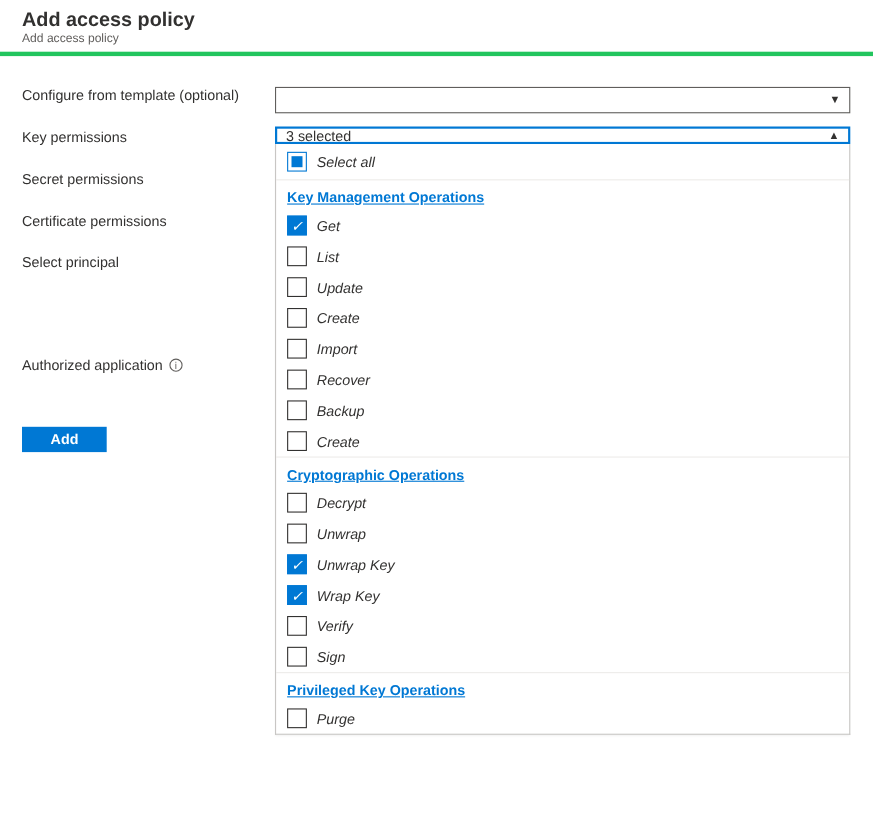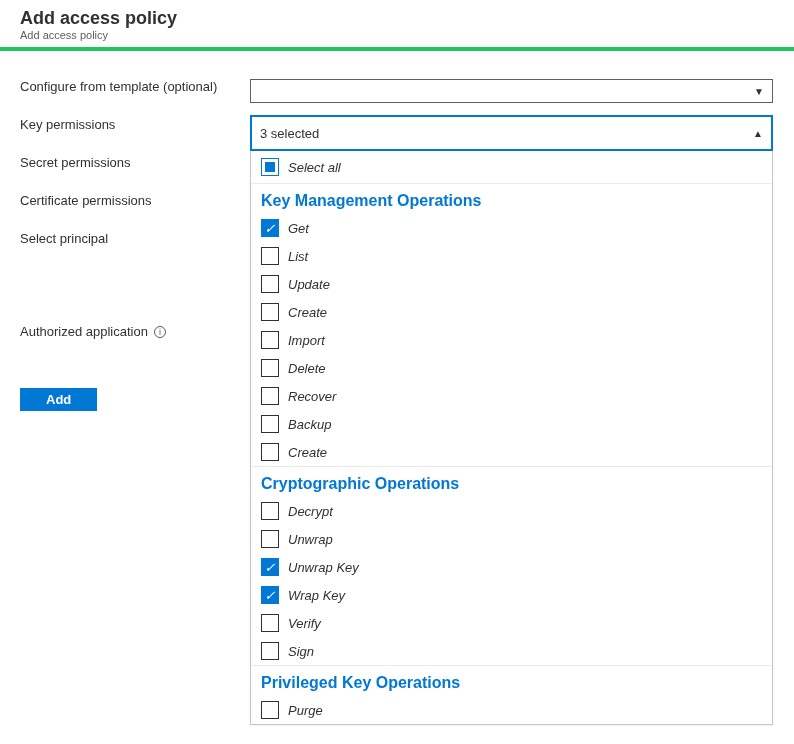--- a/index.html
+++ b/index.html
@@ -81,21 +81,21 @@
       display: flex;
       align-items: center;
       justify-content: space-between;
       padding: 0 8px;
       cursor: pointer;
       background: #fff;
       font-size: 13px;
     }
     .select-box.active {
       border: 2px solid #0078d4;
-      height: 36px;
+      height: 16px;
     }
     .chevron {
       font-size: 10px;
       color: #323130;
     }
     .dropdown-panel {
       border: 1px solid #c8c6c4;
       border-top: none;
       background: #fff;
       box-shadow: 0 1px 2px rgba(0,0,0,0.06);
@@ -107,24 +107,25 @@
       padding: 5px 10px;
       cursor: pointer;
       font-style: italic;
     }
     .dd-row.selectall {
       border-bottom: 1px solid #edebe9;
       padding: 7px 10px;
     }
     .group-header {
       color: #0078d4;
-      font-size: 16px;
+      font-size: 13px;
       font-weight: 600;
       padding: 8px 10px 4px 10px;
       border-top: 1px solid #edebe9;
+      text-decoration: underline;
     }
     .group-header.first {
       border-top: none;
     }
     .checkbox {
       width: 18px;
       height: 18px;
       border: 1px solid #323130;
       display: inline-flex;
       align-items: center;
@@ -216,24 +217,20 @@
           <div class="dd-row">
             <span class="checkbox"></span>
             <span class="dd-label">Create</span>
           </div>
           <div class="dd-row">
             <span class="checkbox"></span>
             <span class="dd-label">Import</span>
           </div>
           <div class="dd-row">
             <span class="checkbox"></span>
-            <span class="dd-label">Delete</span>
-          </div>
-          <div class="dd-row">
-            <span class="checkbox"></span>
             <span class="dd-label">Recover</span>
           </div>
           <div class="dd-row">
             <span class="checkbox"></span>
             <span class="dd-label">Backup</span>
           </div>
           <div class="dd-row">
             <span class="checkbox"></span>
             <span class="dd-label">Create</span>
           </div>

